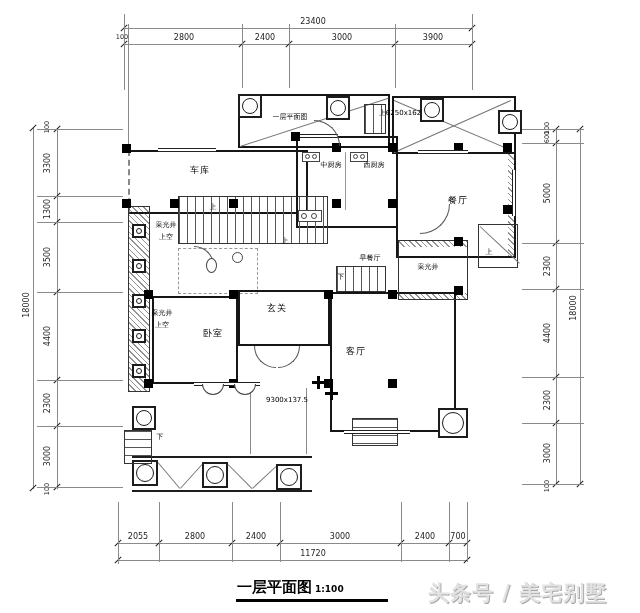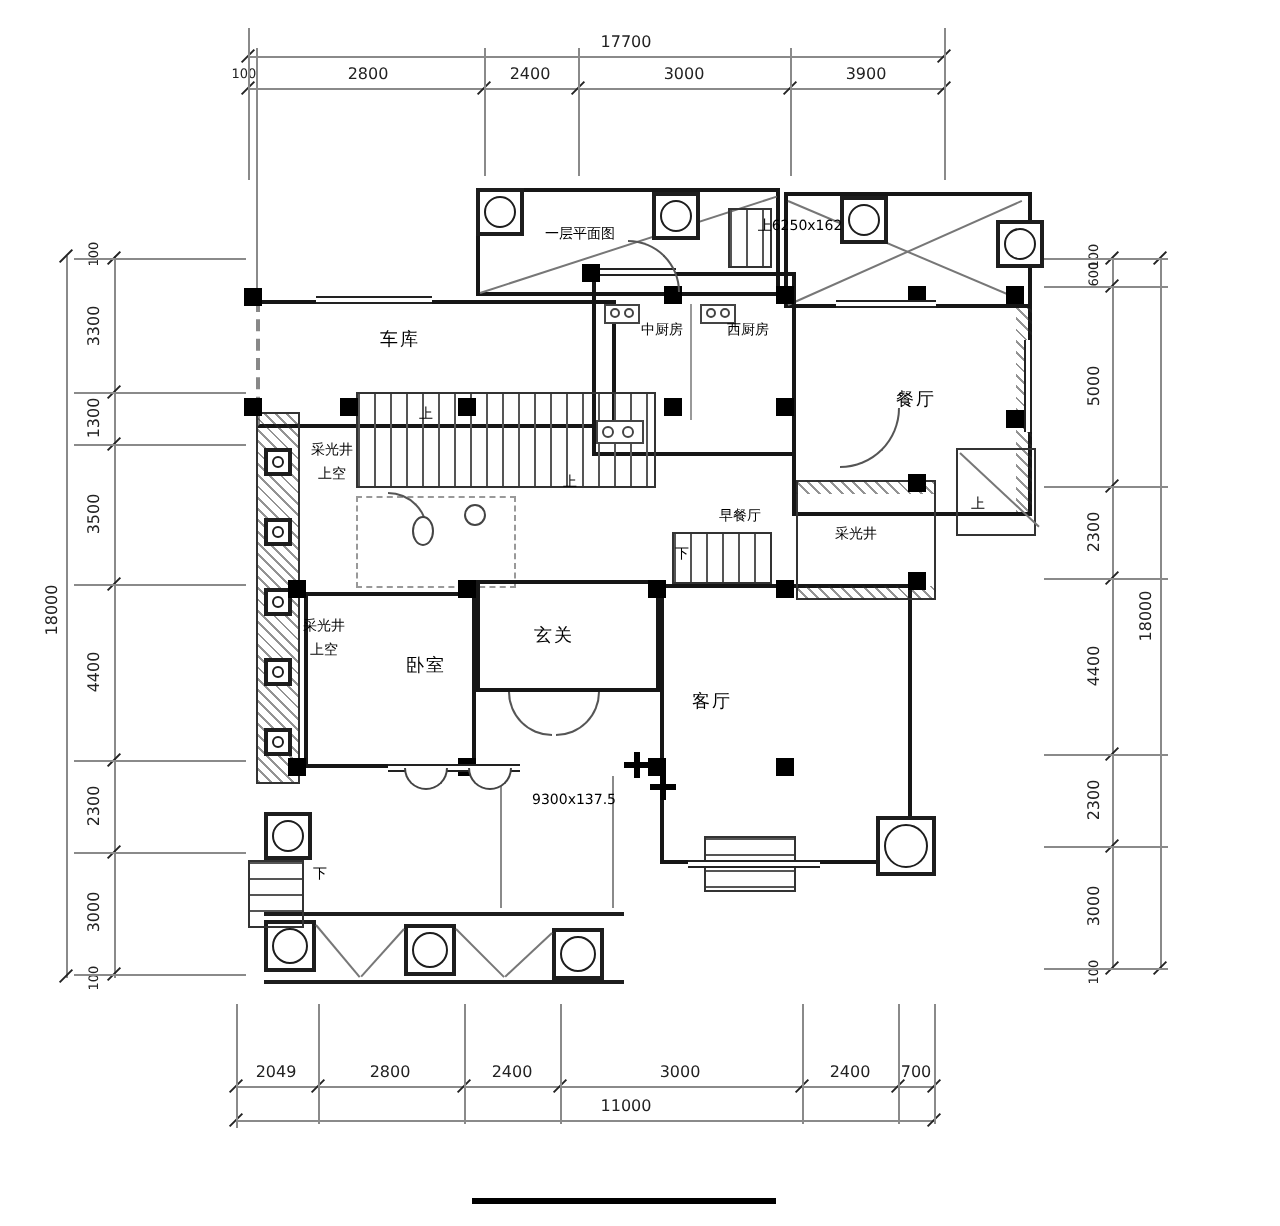--- a/index.html
+++ b/index.html
@@ -39,21 +39,21 @@
 .title .sc{font-size:9px;margin-left:3px}
 .tub{position:absolute;height:3px;border-top:2px solid #000;border-bottom:1px solid #000}
 .wm{position:absolute;font-weight:bold;color:#e2e2e2;text-shadow:1px 1px 0 #a8a8a8;white-space:nowrap;font-size:21px;letter-spacing:1px}
 </style>
 </head>
 <body>
 
 <div id="c">
 
   <div class="hl" style="left:124px;top:28px;width:348px"></div>
-  <div class="dim" style="left:313px;top:21px">17700</div>
+  <div class="dim" style="left:313px;top:21px">23400</div>
   <div class="hl" style="left:124px;top:44px;width:348px"></div>
   <div class="dim sm" style="left:122px;top:37px">100</div>
   <div class="dim" style="left:184px;top:37px">2800</div>
   <div class="dim" style="left:265px;top:37px">2400</div>
   <div class="dim" style="left:342px;top:37px">3000</div>
   <div class="dim" style="left:433px;top:37px">3900</div>
   <div class="tk" style="left:124px;top:44px"></div>
   <div class="tk" style="left:242px;top:44px"></div>
   <div class="tk" style="left:289px;top:44px"></div>
   <div class="tk" style="left:395px;top:44px"></div>
@@ -61,28 +61,28 @@
   <div class="tk" style="left:124px;top:28px"></div>
   <div class="tk" style="left:472px;top:28px"></div>
   <div class="vl" style="left:124px;top:14px;height:76px"></div>
   <div class="vl" style="left:128px;top:24px;height:126px"></div>
   <div class="vl" style="left:242px;top:24px;height:64px"></div>
   <div class="vl" style="left:289px;top:24px;height:64px"></div>
   <div class="vl" style="left:395px;top:24px;height:64px"></div>
   <div class="vl" style="left:472px;top:14px;height:76px"></div>
 
   <div class="hl" style="left:118px;top:543px;width:349px"></div>
-  <div class="dim" style="left:138px;top:536px">2049</div>
+  <div class="dim" style="left:138px;top:536px">2055</div>
   <div class="dim" style="left:195px;top:536px">2800</div>
   <div class="dim" style="left:256px;top:536px">2400</div>
   <div class="dim" style="left:340px;top:536px">3000</div>
   <div class="dim" style="left:425px;top:536px">2400</div>
   <div class="dim" style="left:458px;top:536px">700</div>
   <div class="hl" style="left:118px;top:560px;width:349px"></div>
-  <div class="dim" style="left:313px;top:553px">11000</div>
+  <div class="dim" style="left:313px;top:553px">11720</div>
   <div class="tk" style="left:118px;top:543px"></div>
   <div class="tk" style="left:159px;top:543px"></div>
   <div class="tk" style="left:232px;top:543px"></div>
   <div class="tk" style="left:280px;top:543px"></div>
   <div class="tk" style="left:401px;top:543px"></div>
   <div class="tk" style="left:449px;top:543px"></div>
   <div class="tk" style="left:467px;top:543px"></div>
   <div class="tk" style="left:118px;top:560px"></div>
   <div class="tk" style="left:467px;top:560px"></div>
   <div class="vl" style="left:118px;top:502px;height:62px"></div>
@@ -257,27 +257,29 @@
   <div class="rm rs" style="left:331px;top:165px">中厨房</div>
   <div class="rm rs" style="left:374px;top:165px">西厨房</div>
   <div class="rm" style="left:458px;top:200px">餐厅</div>
   <div class="rm rs" style="left:370px;top:258px">早餐厅</div>
   <div class="rm rs" style="left:428px;top:267px">采光井</div>
   <div class="rm rs" style="left:166px;top:225px">采光井</div>
   <div class="rm rs" style="left:166px;top:237px">上空</div>
   <div class="rm rs" style="left:162px;top:313px">采光井</div>
   <div class="rm rs" style="left:162px;top:325px">上空</div>
   <div class="rm" style="left:213px;top:333px">卧室</div>
-  <div class="rm" style="left:277px;top:318px">玄关</div>
+  <div class="rm" style="left:277px;top:308px">玄关</div>
   <div class="rm" style="left:356px;top:351px">客厅</div>
 
   <div class="rm rs" style="left:213px;top:207px">上</div>
   <div class="rm rs" style="left:285px;top:241px">上</div>
   <div class="rm rs" style="left:489px;top:252px">上</div>
   <div class="rm rs" style="left:341px;top:277px">下</div>
   <div class="rm rs" style="left:160px;top:437px">下</div>
   <div class="rm rs" style="left:400px;top:113px">上6250x162</div>
   <div class="rm rs dimv" style="left:287px;top:400px">9300x137.5</div>
 
+  <div class="title" style="left:237px;top:578px"><span>一层平面图</span><span class="sc">1:100</span></div>
   <div class="tub" style="left:236px;top:599px;width:152px"></div>
 
+  <div class="wm" style="left:428px;top:579px">头条号 / 美宅别墅</div>
 
 </div>
 
 </body></html>

